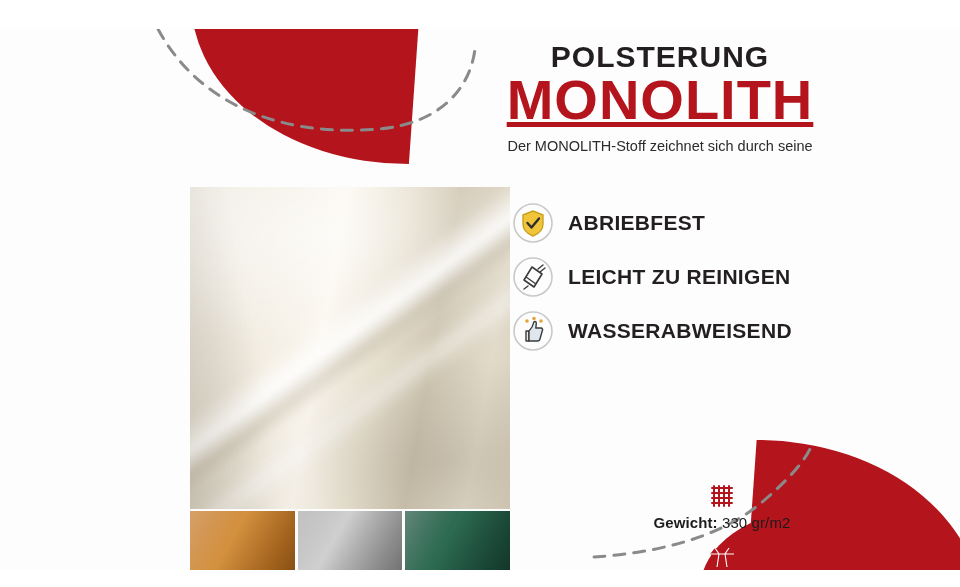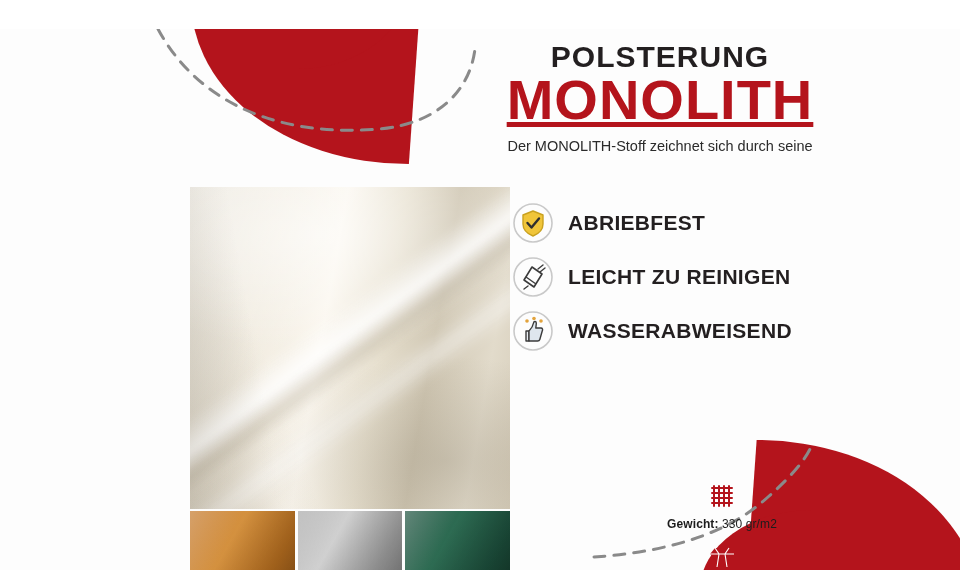--- a/index.html
+++ b/index.html
@@ -208,21 +208,21 @@
   }
   .spec {
     margin-bottom: 10px;
   }
   .spec-icon {
     display: block;
     margin: 0 auto 3px auto;
     height: 30px;
   }
   .spec-text {
-    font-size: 12px;
+    font-size: 15px;
     color: #1c1c1c;
     font-weight: bold;
     letter-spacing: 0.1px;
     text-align: center;
   }
   .spec-text .val { font-weight: normal; }
 </style>
 </head>
 <body>
 

